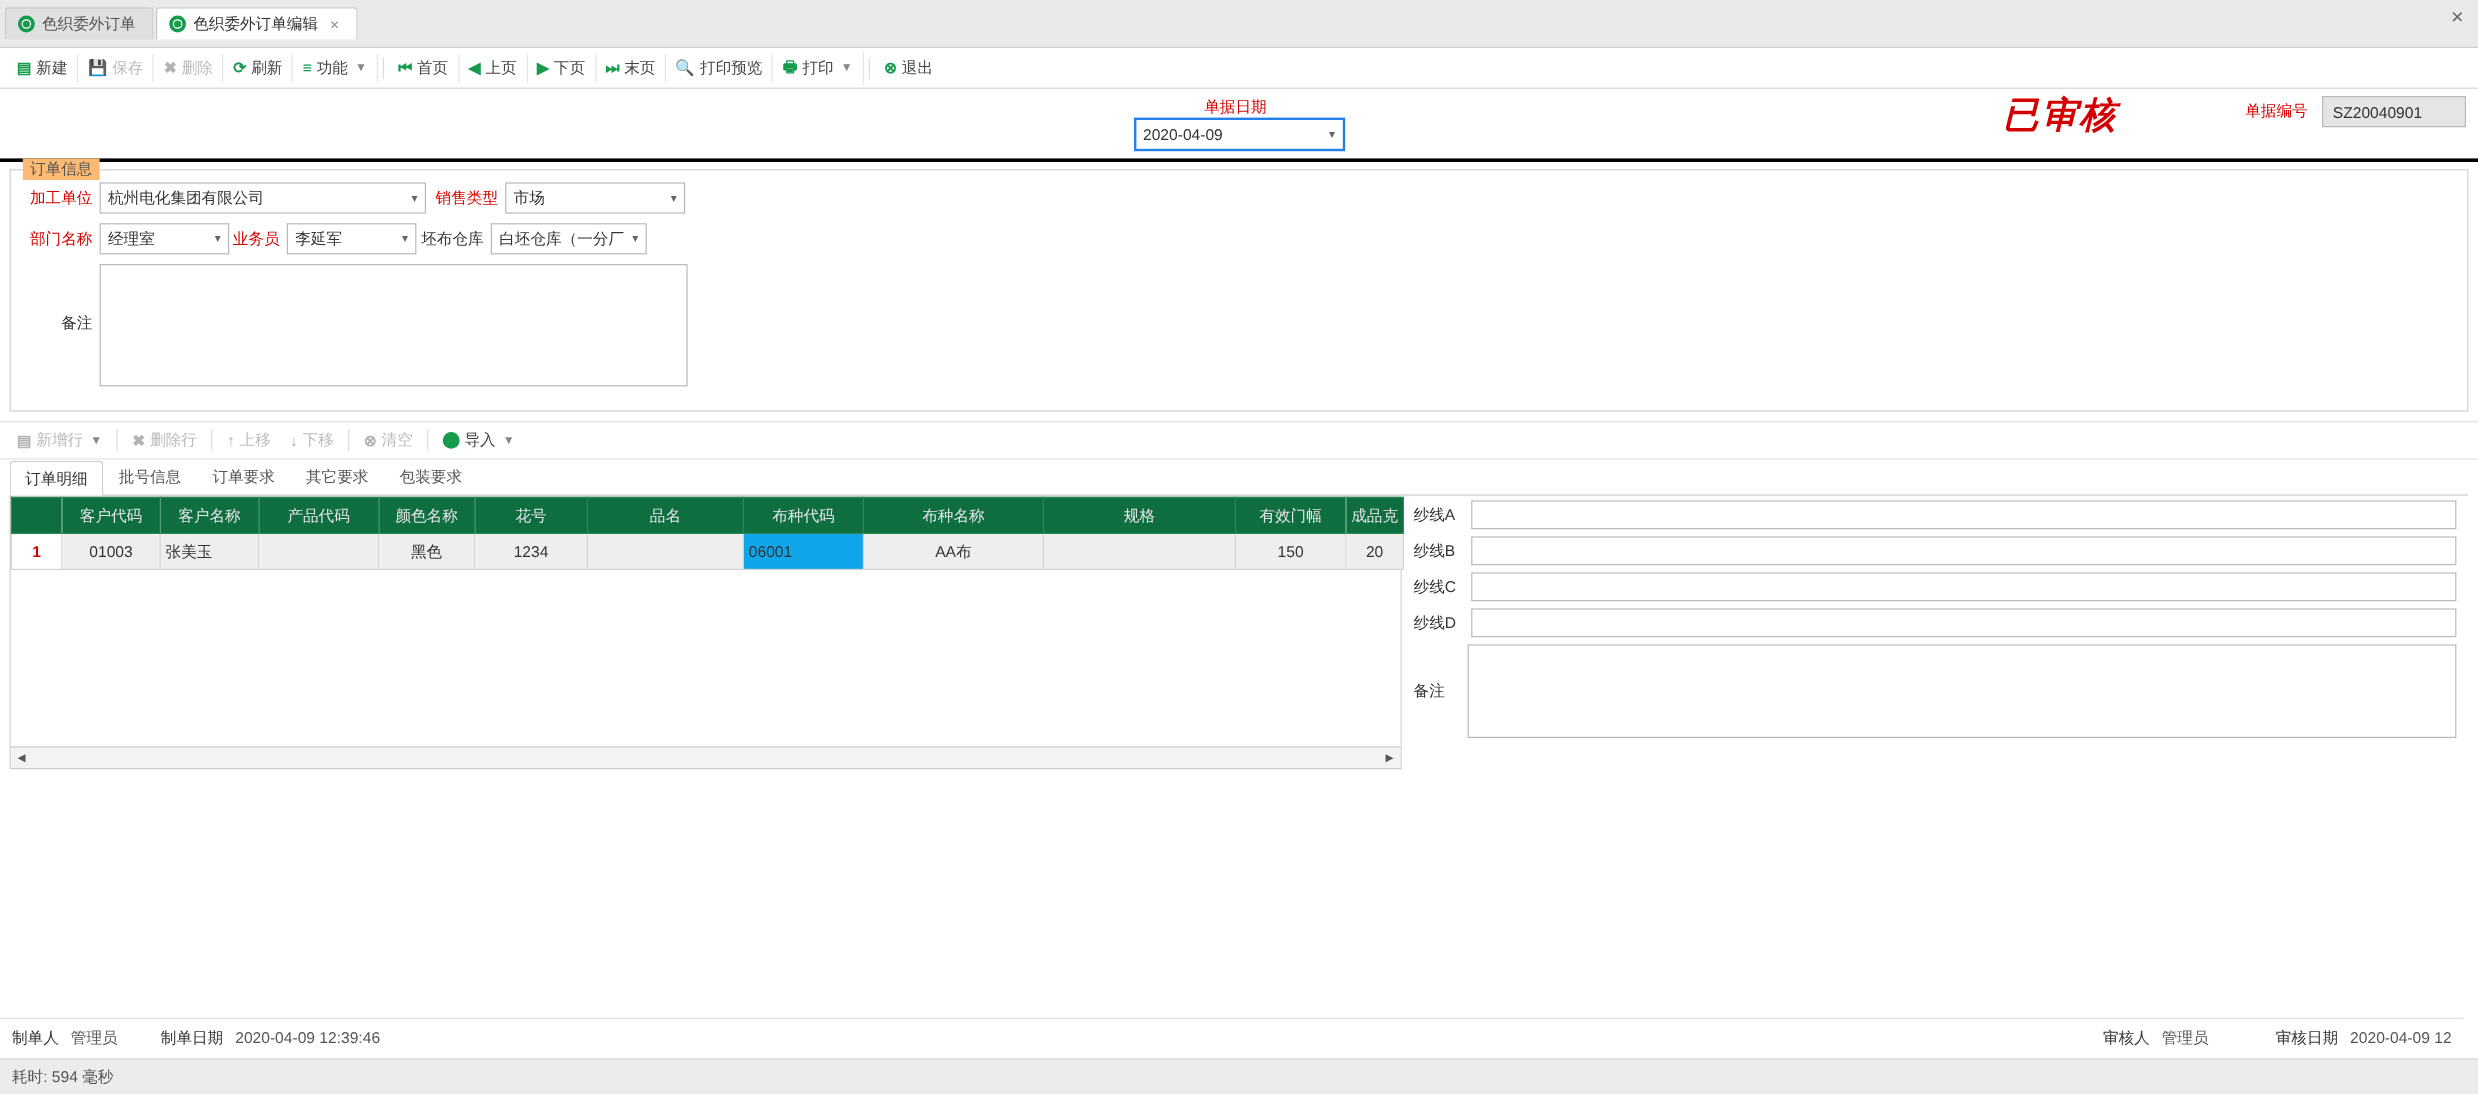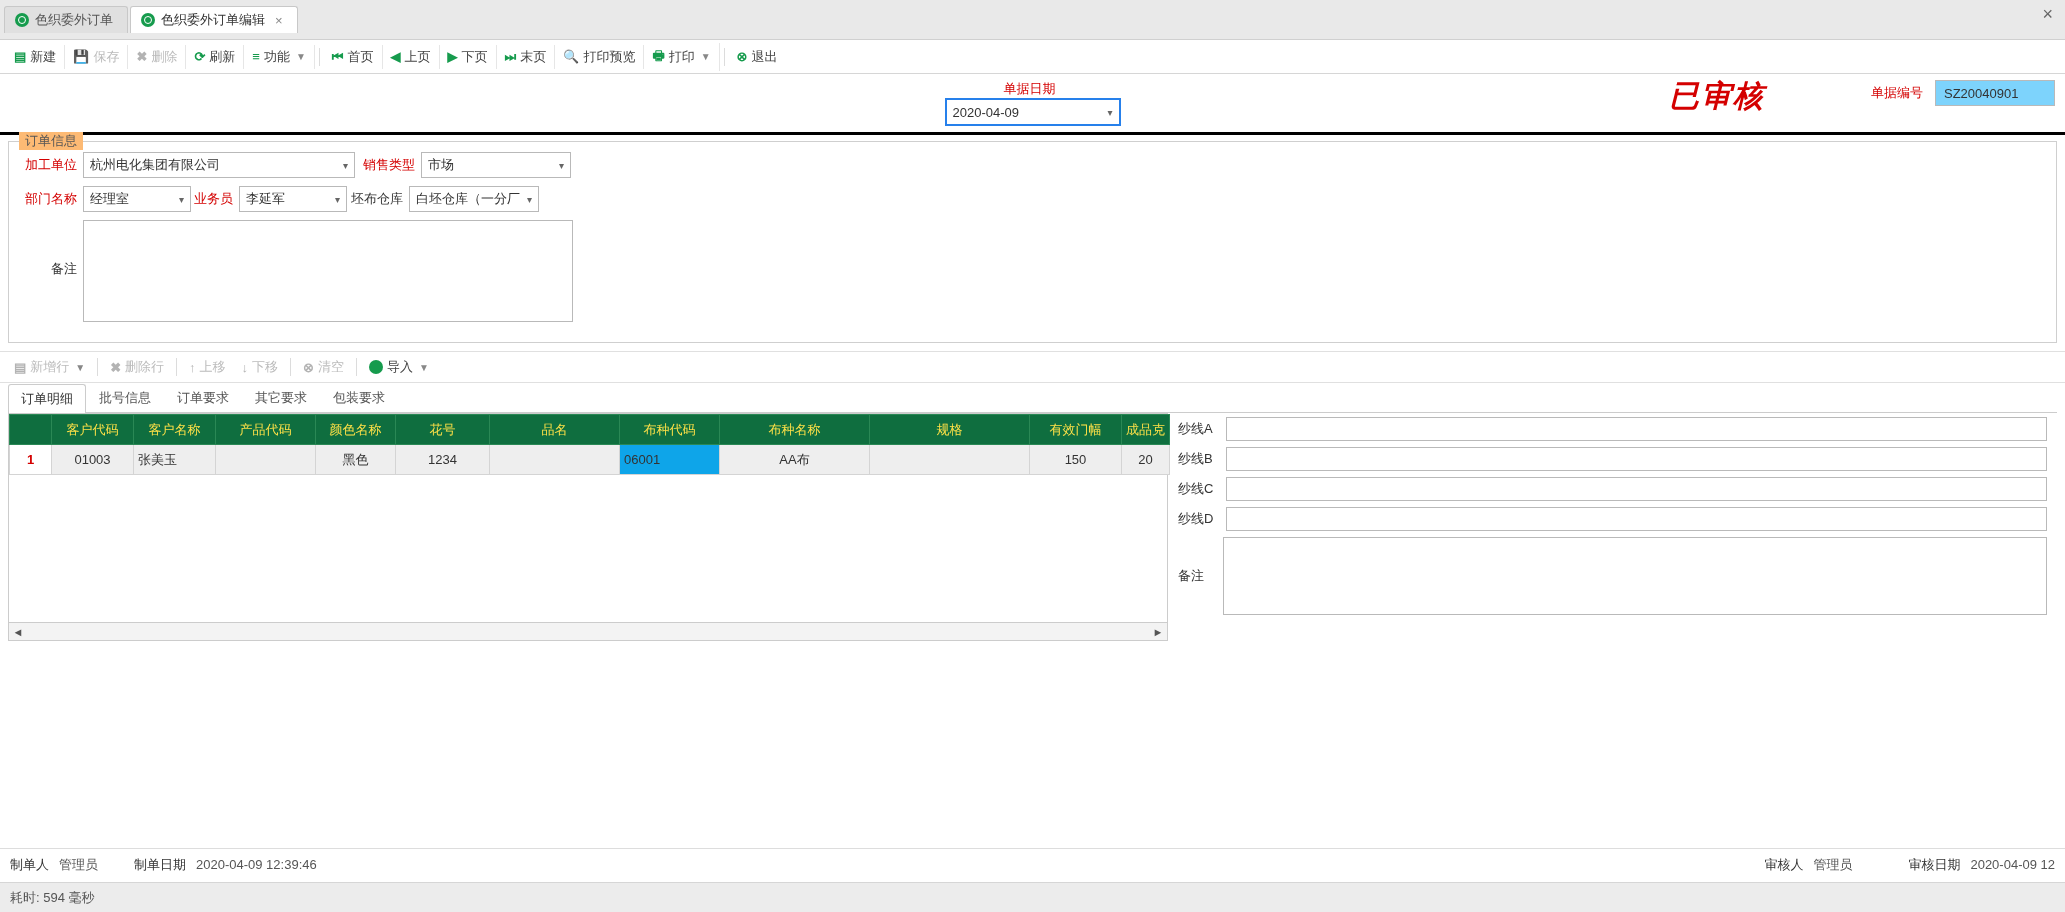--- a/index.html
+++ b/index.html
@@ -25,21 +25,21 @@
 
   
   .docheader { display:flex; align-items:center; padding:6px 10px; border-bottom:3px solid #000000; position:relative;flex-direction:column;}
   .lbl-red { color:#d40000; font-weight:500; padding-right:6px;}
   .combo { display:flex; align-items:center; border:1px solid #b9b9b9; height:26px; padding:0 6px; background:#fff; min-width:0;}
   .combo .val{ flex:1;}
   .combo .chev { font-size:10px; color:#666; padding-left:4px;}
   #bill-date { width:176px; border:2px solid #2680eb; height:28px;}
   .audit-stamp{ position:absolute; right:300px; top:2px; font-family:"KaiTi","STKaiti",serif; font-style:italic; font-weight:bold; color:#d40000; font-size:30px; letter-spacing:2px;}
   .docno-wrap{ position:absolute; right:10px; top:6px; display:flex; align-items:center; gap:6px;}
-  .docno-box{ display:flex; align-items:center; height:26px; padding:1px 8px; border:1px solid #b9b9b9; background:#7dd3fc; min-width:120px;}
+  .docno-box{ display:flex; align-items:center; height:26px; padding:1px 8px; border:1px solid #b9b9b9; background:#e5e5e5; min-width:120px;}
 
   
   .fieldset { border:1px solid #cfcfcf; margin:6px 8px 8px 8px; padding:10px 12px 12px 12px; position:relative;}
   .fieldset > .legend { position:absolute; top:-10px; left:10px; background:#fdba74; padding:0 6px; color:#555;}
   .frow { display:flex; align-items:center; margin-bottom:8px; gap:0;}
   .flabel{ min-width:62px; text-align:right; padding-right:6px; color:#333;}
   .flabel.red{ color:#d40000;}
   .combo.sm{ width:130px;}
   .combo.md{ width:150px;}
   .combo.lg{ width:272px;}
@@ -52,37 +52,37 @@
 
   
   .detail-tabs{ display:flex; border-bottom:1px solid #ccc; margin:0 8px; height:30px; align-items:flex-end;}
   .dtab{ padding:5px 12px; border:1px solid transparent; border-bottom:none; cursor:pointer; color:#555; border-top-left-radius:3px; border-top-right-radius:3px;}
   .dtab.active{ border-color:#ccc; background:#fff; position:relative; top:1px; color:#333;}
 
   
   .midwrap{ display:flex; margin:0 8px; height:228px;}
   .gridwrap{ width:1160px; display:flex; flex-direction:column; border:1px solid #ccc;}
   table.grid{ border-collapse:collapse; width:100%; table-layout:fixed;}
-  table.grid th{ background:#0f6e3f; color:#fde047; font-weight:normal; border:1px solid #2a8855; height:30px; font-size:13px; overflow:hidden; white-space:nowrap;}
+  table.grid th{ background:#0f6e3f; color:#e5e5e5; font-weight:normal; border:1px solid #2a8855; height:30px; font-size:13px; overflow:hidden; white-space:nowrap;}
   table.grid td{ border:1px solid #d4d4d4; height:30px; text-align:center; background:#eeeeee; font-size:13px; overflow:hidden; white-space:nowrap;}
   table.grid td.rownum{ background:#fff; color:#d40000; font-weight:bold; width:42px;}
   table.grid td.hl{ background:#0ea5e9;}
   .grid-scroll{ flex:1; background:#fff;}
   .hscroll{ height:18px; display:flex; align-items:center; border-top:1px solid #ccc; background:#f3f3f3;}
   .hscroll .arrow{ width:18px; text-align:center; font-size:11px; color:#555; cursor:pointer; user-select:none;}
   .hscroll .track{ flex:1; position:relative;}
 
   .sidepanel{ flex:1; padding:4px 10px;}
   .srow{ display:flex; align-items:center; margin-bottom:6px;}
   .srow .slabel{ width:48px; color:#333;}
   .srow input{ flex:1; height:24px; border:1px solid #b9b9b9; padding:0 6px; font-family:inherit;}
   .sidepanel textarea{ width:100%; height:78px; border:1px solid #b9b9b9; resize:none; padding:4px; font-family:inherit;}
 
   
-  .footer{ position:absolute; left:0; right:0; bottom:32px; height:32px; display:flex; align-items:center; padding:0 10px; border-top:1px solid #ddd; gap:36px; background:#fff;}
+  .footer{ position:absolute; left:0; right:12px; bottom:32px; height:32px; display:flex; align-items:center; padding:0 10px; border-top:1px solid #ddd; gap:36px; background:#fff;}
   .footer .group{ display:flex; align-items:center; gap:10px;}
   .footer .flab{ color:#333;}
   .footer .fval{ color:#555;}
   .footer .right{ margin-left:auto; display:flex; gap:56px;}
 
   .statusbar{ position:absolute; left:0; right:0; bottom:0; height:30px; background:#ececec; border-top:1px solid #d6d6d6; display:flex; align-items:center; padding:0 10px; color:#555;}
 </style>
 </head>
 <body>
 

